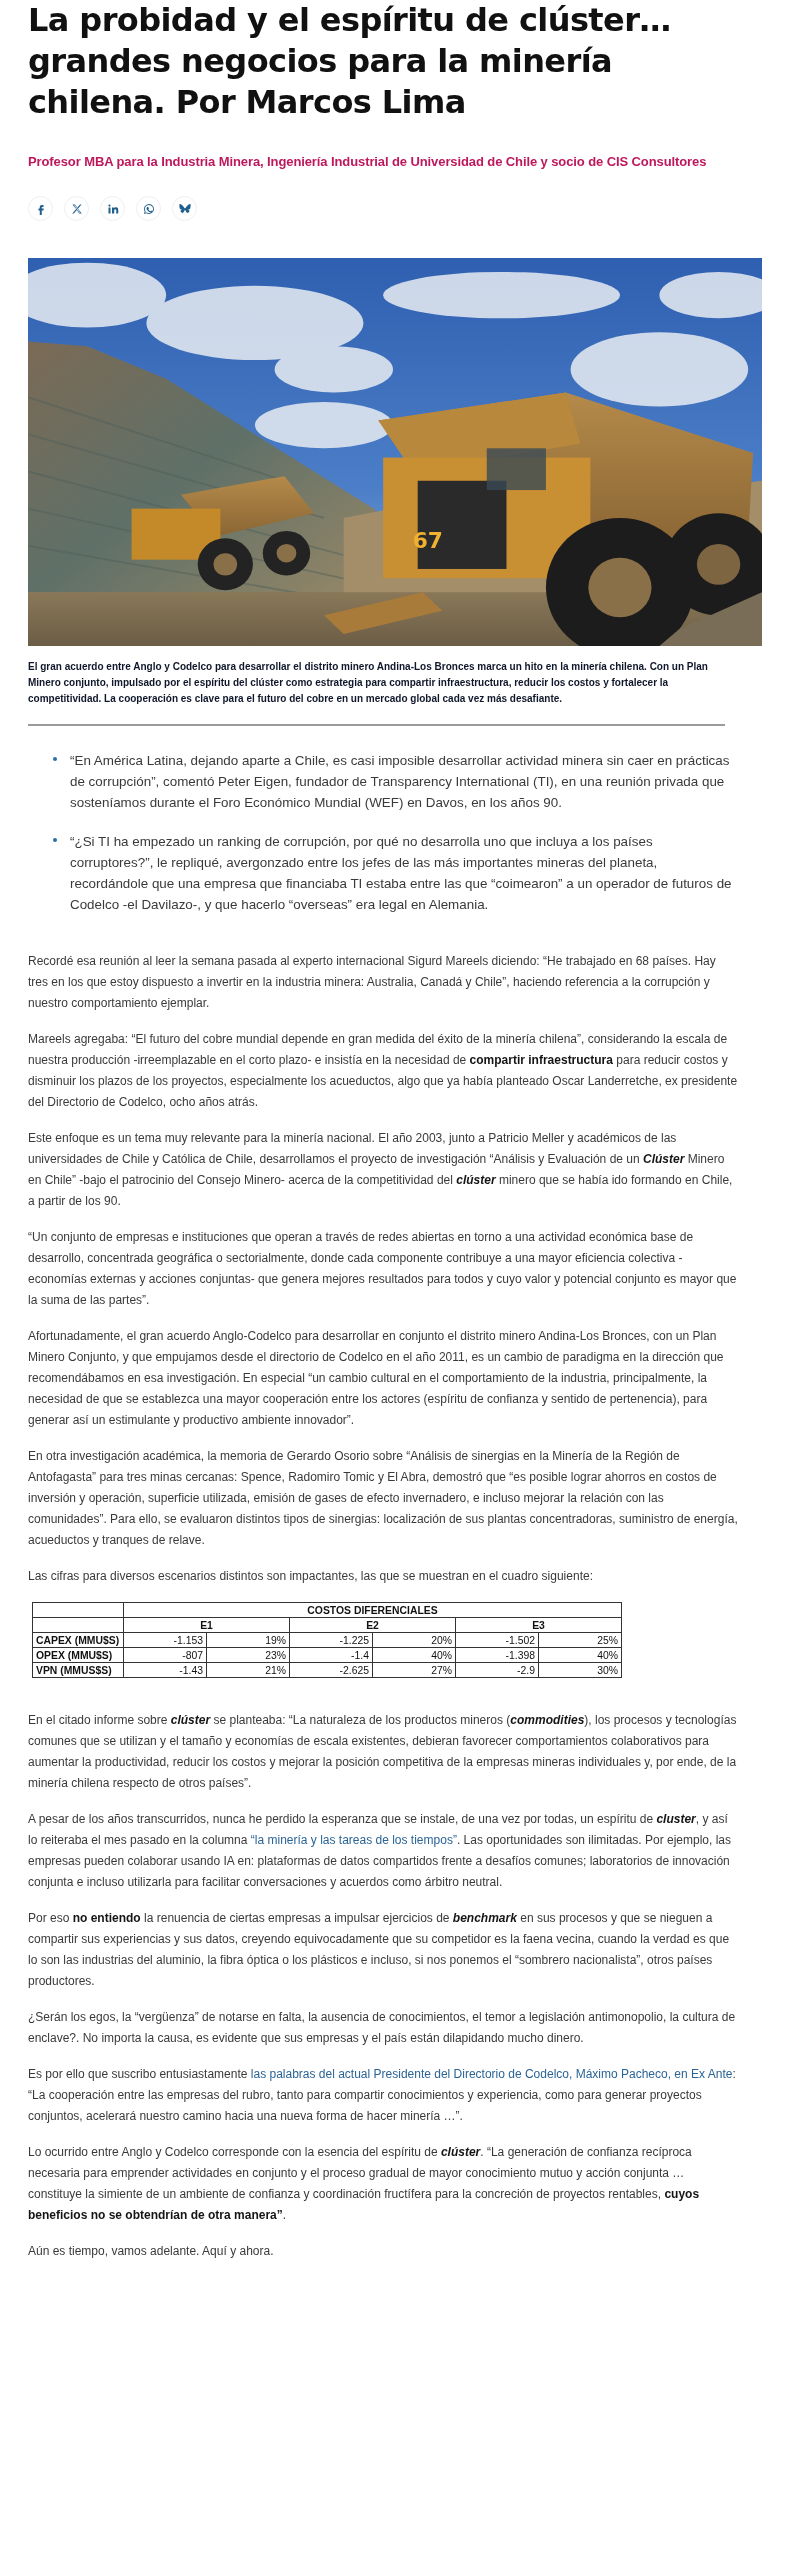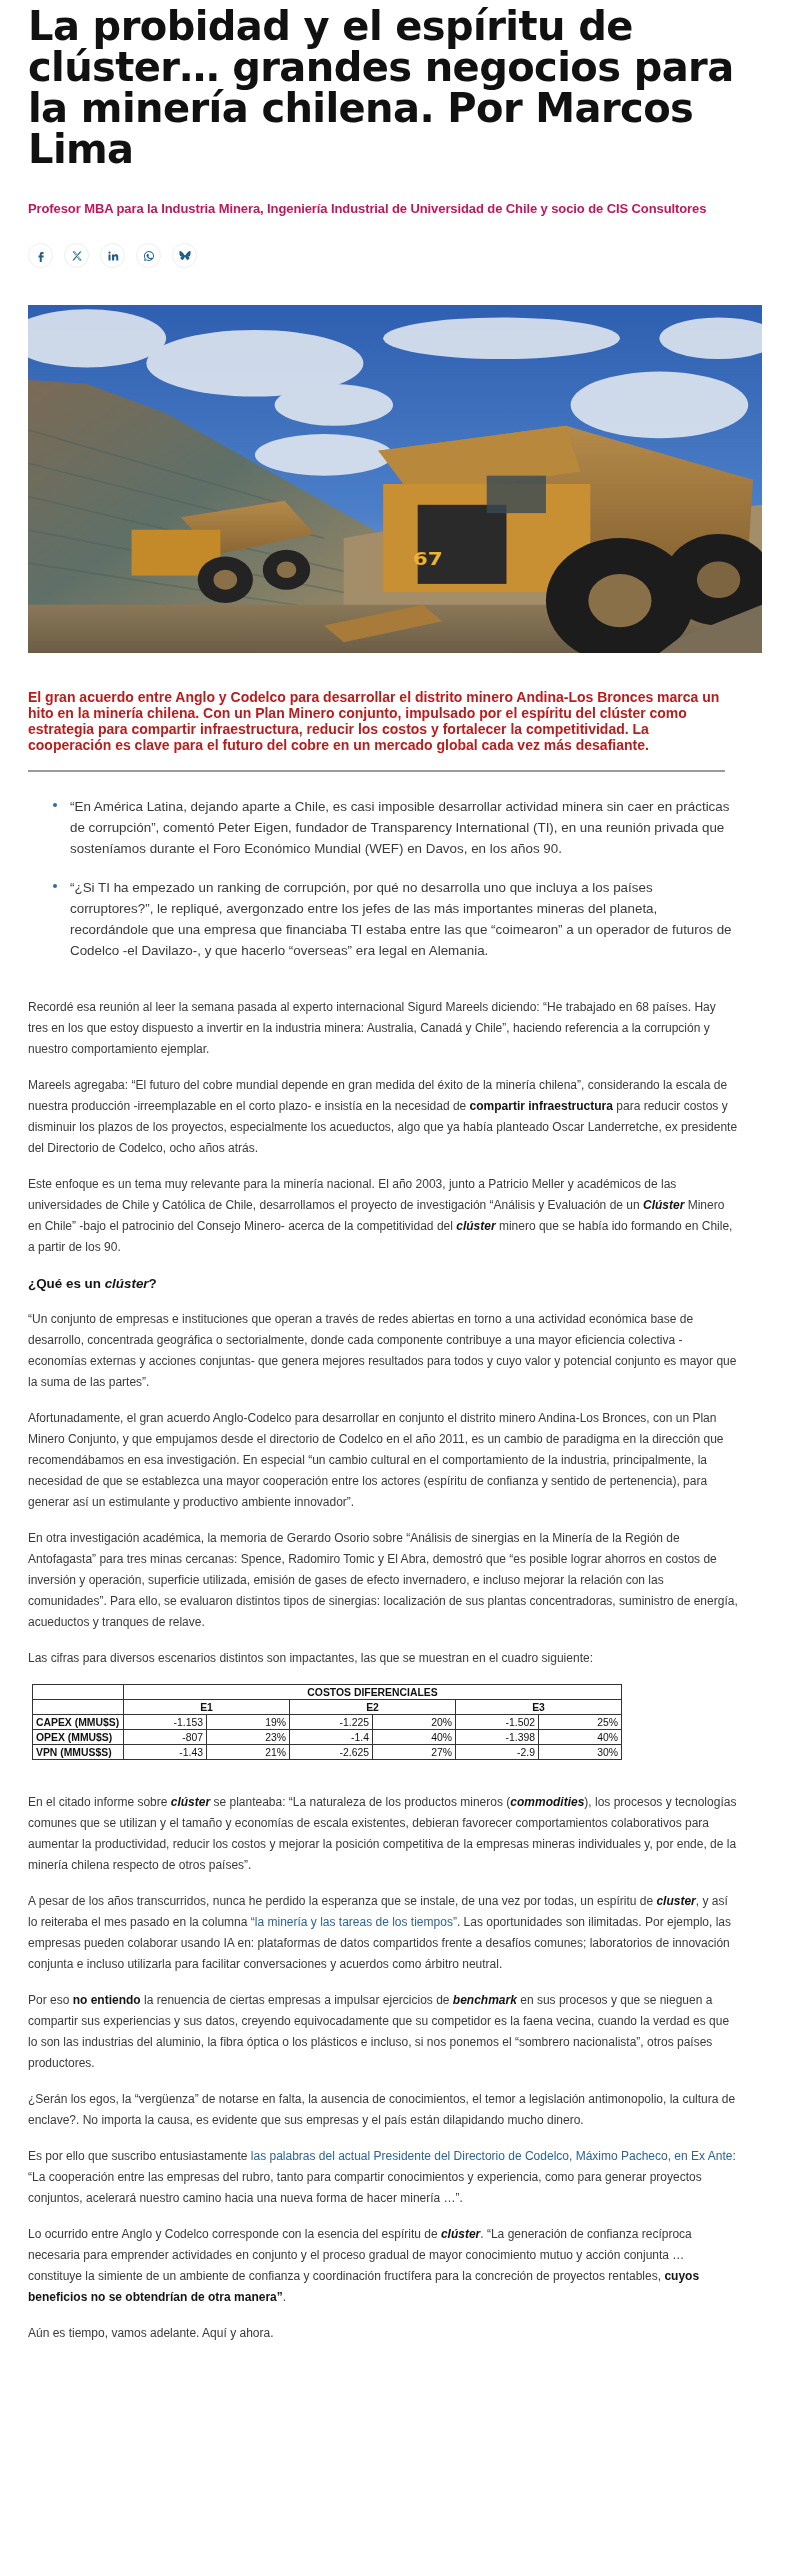--- a/index.html
+++ b/index.html
@@ -9,25 +9,24 @@
     min-height: 2576px;
     font-family: "Liberation Sans", sans-serif;
     color: #2b2b2b;
     position: relative;
   }
   .article { padding: 0 28px 0 28px; }
 
   .title {
     font-family: "DejaVu Sans", sans-serif;
     font-weight: bold;
-    font-size: 40px;
+    font-size: 32px;
     line-height: 41px;
     letter-spacing: -0.6px;
     color: #111111;
-    padding-top: 6px;
     width: 710px;
   }
   .subtitle {
     margin-top: 30px;
     font-size: 13px;
     line-height: 18px;
     color: #be185d;
     font-weight: bold;
     letter-spacing: -0.1px;
   }
@@ -42,33 +41,33 @@
     font-size: 12px;
     font-weight: bold;
     cursor: pointer;
     background: #fff;
   }
   .share-btn svg { width: 12px; height: 12px; fill: #1f5f8b; }
 
   .hero {
     margin-top: 37px;
     width: 734px;
-    height: 348px;
+    height: 388px;
     position: relative;
     overflow: hidden;
     background: #d946ef;
   }
   .hero svg { width: 100%; height: 100%; display: block; }
 
   .caption {
-    margin-top: 36px;
-    font-size: 14px;
+    margin-top: 13px;
+    font-size: 10px;
     line-height: 16px;
     font-weight: bold;
-    color: #b91c1c;
+    color: #0f172a;
     width: 696px;
   }
   .separator {
     margin-top: 17px;
     width: 697px;
     height: 2px;
     background: #9a9a9a;
     border: none;
   }
 
@@ -237,21 +236,20 @@
     <li>“En América Latina, dejando aparte a Chile, es casi imposible desarrollar actividad minera sin caer en prácticas de corrupción”, comentó Peter Eigen, fundador de Transparency International (TI), en una reunión privada que sosteníamos durante el Foro Económico Mundial (WEF) en Davos, en los años 90.</li>
     <li>“¿Si TI ha empezado un ranking de corrupción, por qué no desarrolla uno que incluya  a   los países corruptores?”, le repliqué, avergonzado entre los jefes de las más importantes mineras del planeta, recordándole que una empresa que financiaba TI estaba entre las que “coimearon” a un operador de futuros de Codelco -el Davilazo-, y que hacerlo “overseas” era legal en Alemania.</li>
   </ul>
 
   <p class="body-p first">Recordé esa reunión al leer la semana pasada al experto internacional Sigurd Mareels diciendo: “He trabajado en 68 países. Hay tres en los que estoy dispuesto a invertir en la industria minera: Australia, Canadá y Chile”, haciendo referencia a la corrupción y nuestro comportamiento ejemplar.</p>
 
   <p class="body-p"><span>Mareels agregaba: “El futuro del cobre mundial depende en gran medida del éxito de la minería chilena”, considerando la escala de nuestra producción -irreemplazable en el corto plazo- e insistía en la necesidad de </span><b>compartir infraestructura</b><span> para reducir costos y disminuir los plazos de los proyectos, especialmente los acueductos, algo que ya había planteado Oscar Landerretche, ex presidente del Directorio de Codelco, ocho años atrás.</span></p>
 
   <p class="body-p"><span>Este enfoque es un tema muy relevante para la minería nacional. El año 2003, junto a Patricio Meller y académicos de las universidades de Chile y Católica de Chile, desarrollamos el proyecto de investigación “Análisis y Evaluación de un </span><b><i>Clúster</i></b><span> Minero en Chile” -bajo el patrocinio del Consejo Minero- acerca de la competitividad del </span><b><i>clúster</i></b><span> minero que se había ido formando en Chile, a partir de los 90.</span></p>
 
-  <p class="subhead"><span>¿Qué es un </span><i>clúster</i><span>?</span></p>
 
   <p class="body-p">“Un conjunto de empresas e instituciones que operan a través de redes abiertas en torno a una actividad económica base de desarrollo, concentrada geográfica o sectorialmente, donde cada componente contribuye a una mayor eficiencia colectiva -economías externas y acciones conjuntas- que genera mejores resultados para todos y cuyo valor y potencial conjunto es mayor que la suma de las partes”.</p>
   <p class="body-p">Afortunadamente, el gran acuerdo Anglo-Codelco para desarrollar en conjunto el distrito minero Andina-Los Bronces, con un Plan Minero Conjunto, y que empujamos desde el directorio de Codelco en el año 2011, es un cambio de paradigma  en la dirección que recomendábamos en esa investigación. En especial “un  cambio cultural en el comportamiento de la industria, principalmente, la necesidad de que se establezca una mayor cooperación entre los actores (espíritu de confianza y sentido de pertenencia), para generar así un estimulante y productivo ambiente innovador”.</p>
   <p class="body-p">En otra investigación académica, la memoria de Gerardo Osorio sobre “Análisis de sinergias en la Minería de la Región de Antofagasta” para tres minas cercanas: Spence, Radomiro Tomic y El Abra, demostró que “es posible lograr ahorros en costos de inversión y operación, superficie utilizada, emisión de gases de efecto invernadero, e incluso mejorar la relación con las comunidades”. Para ello, se evaluaron distintos tipos de sinergias: localización de sus plantas concentradoras, suministro de energía, acueductos y tranques de relave.</p>
   <p class="body-p">Las cifras para diversos escenarios  distintos son impactantes, las que  se muestran en el cuadro siguiente:</p>
 
   <table class="costs">
     <tbody>
         <tr>
       <td class="label"></td>

